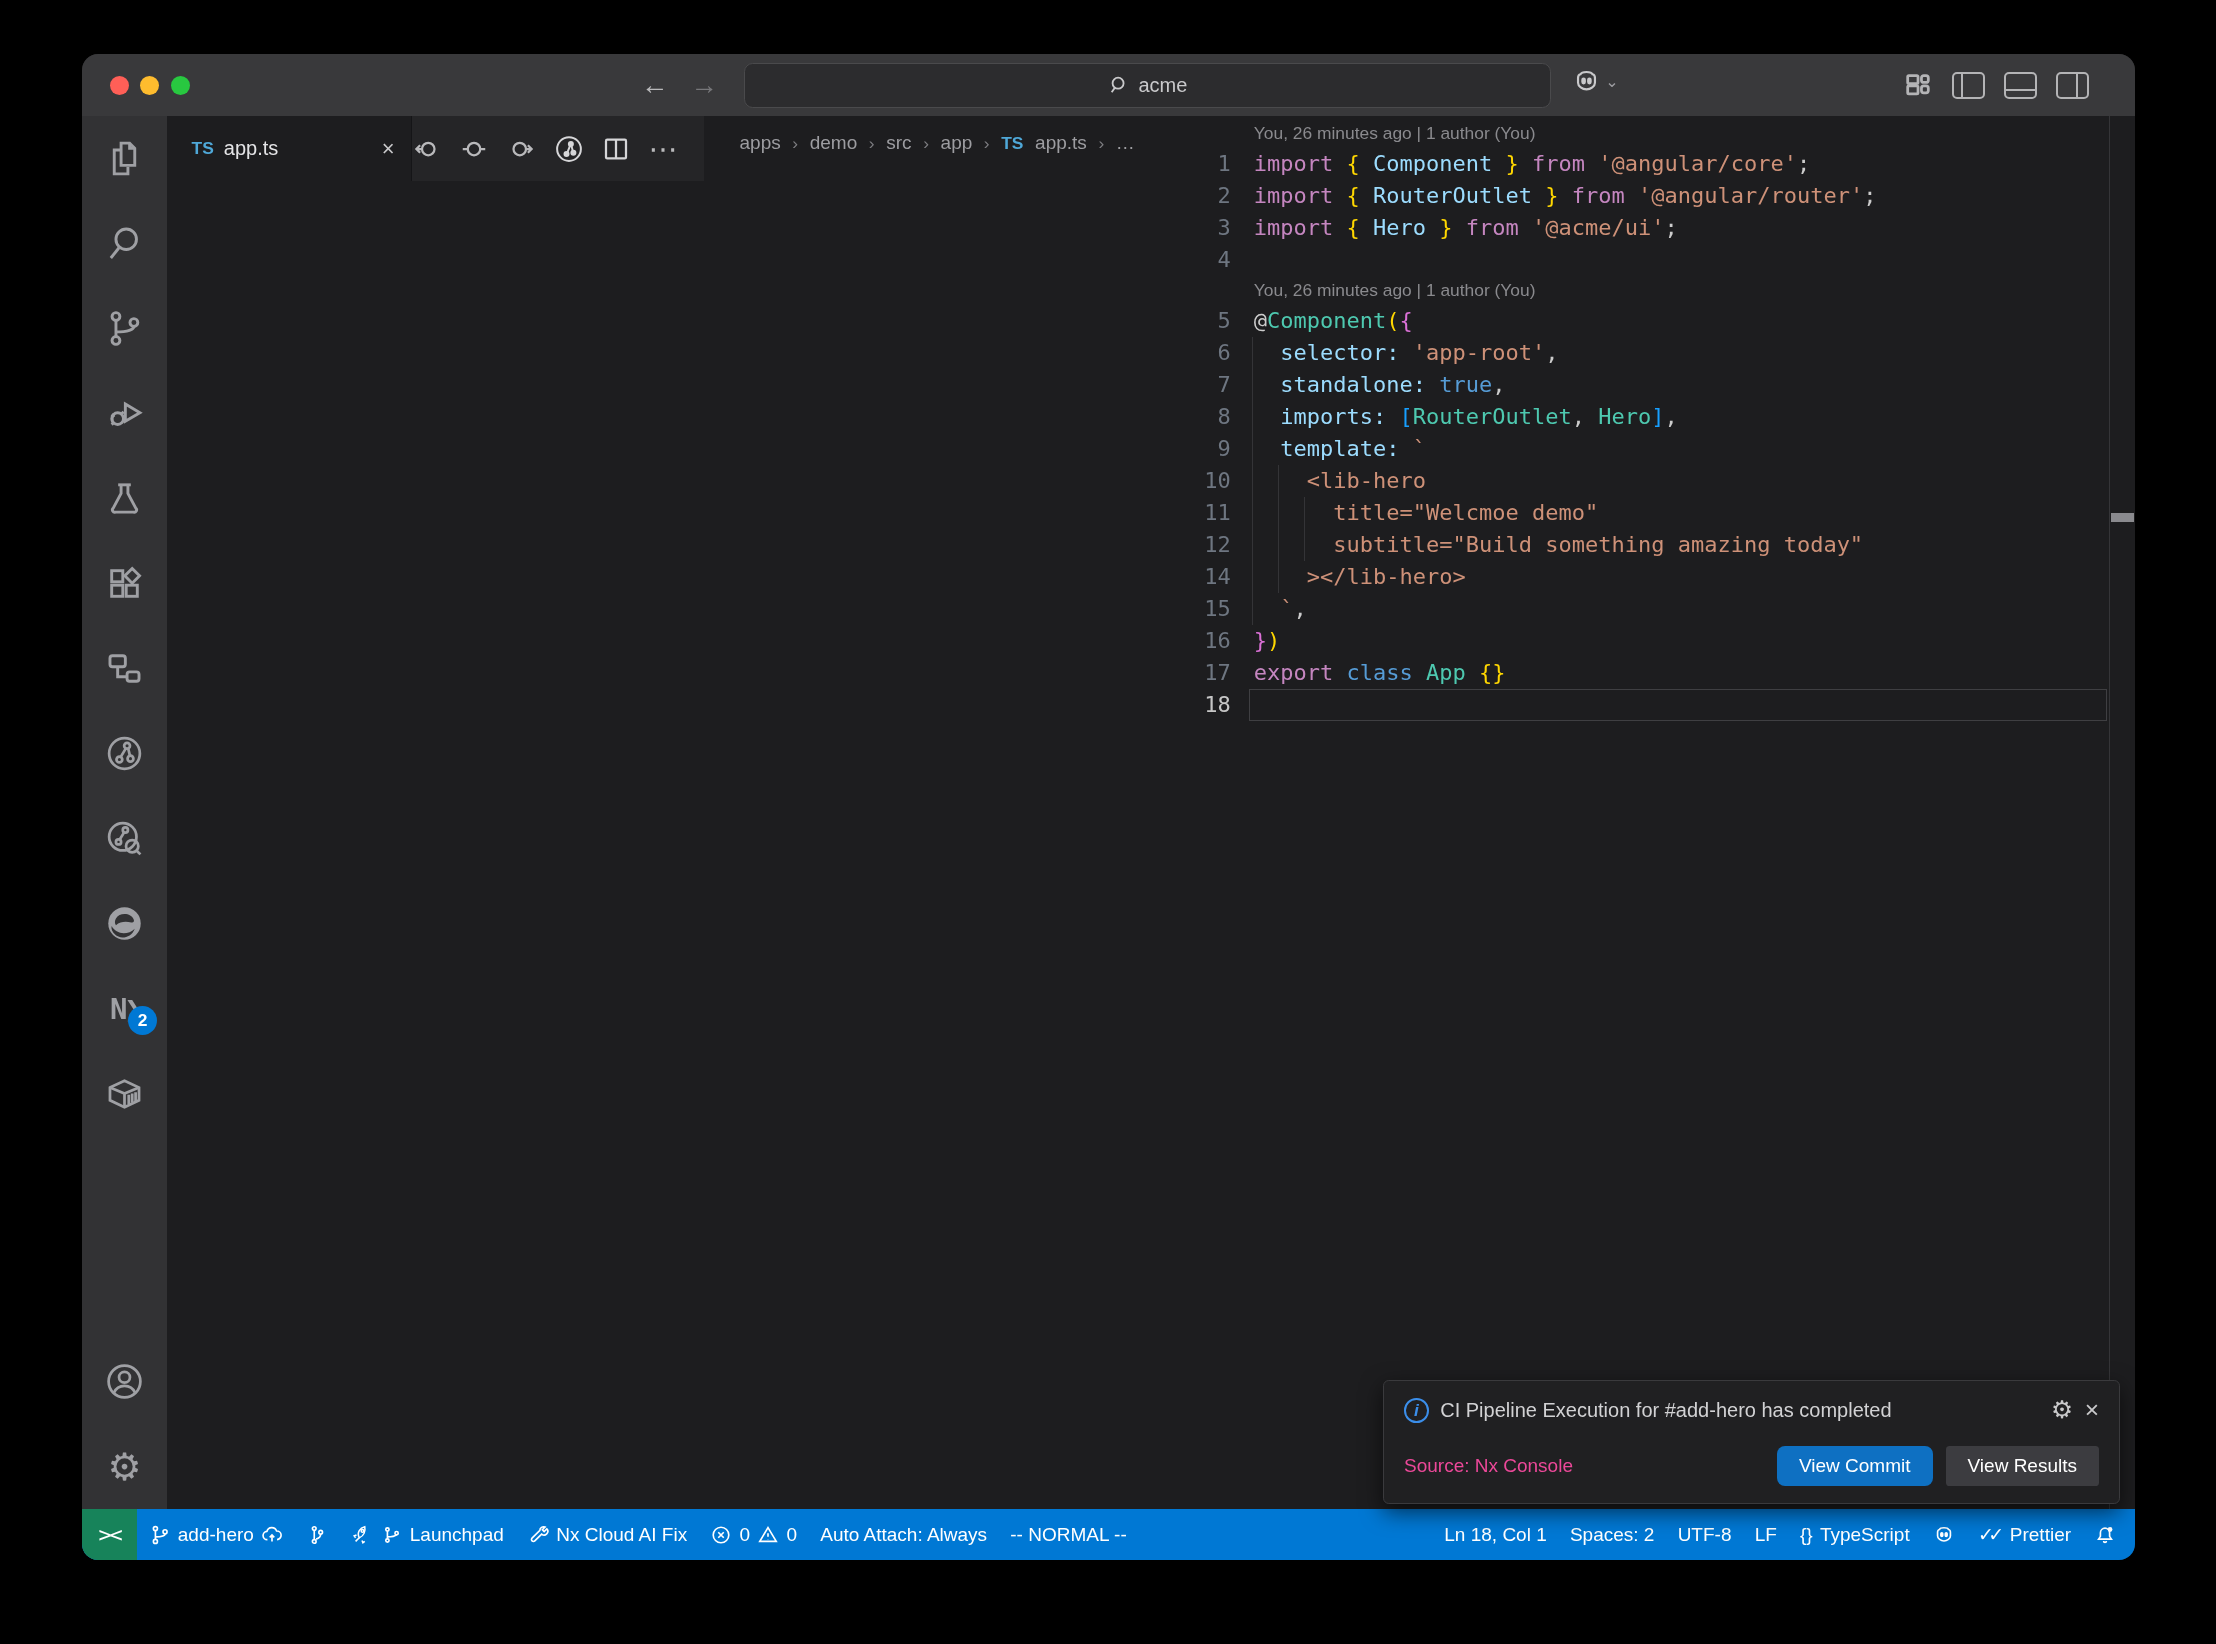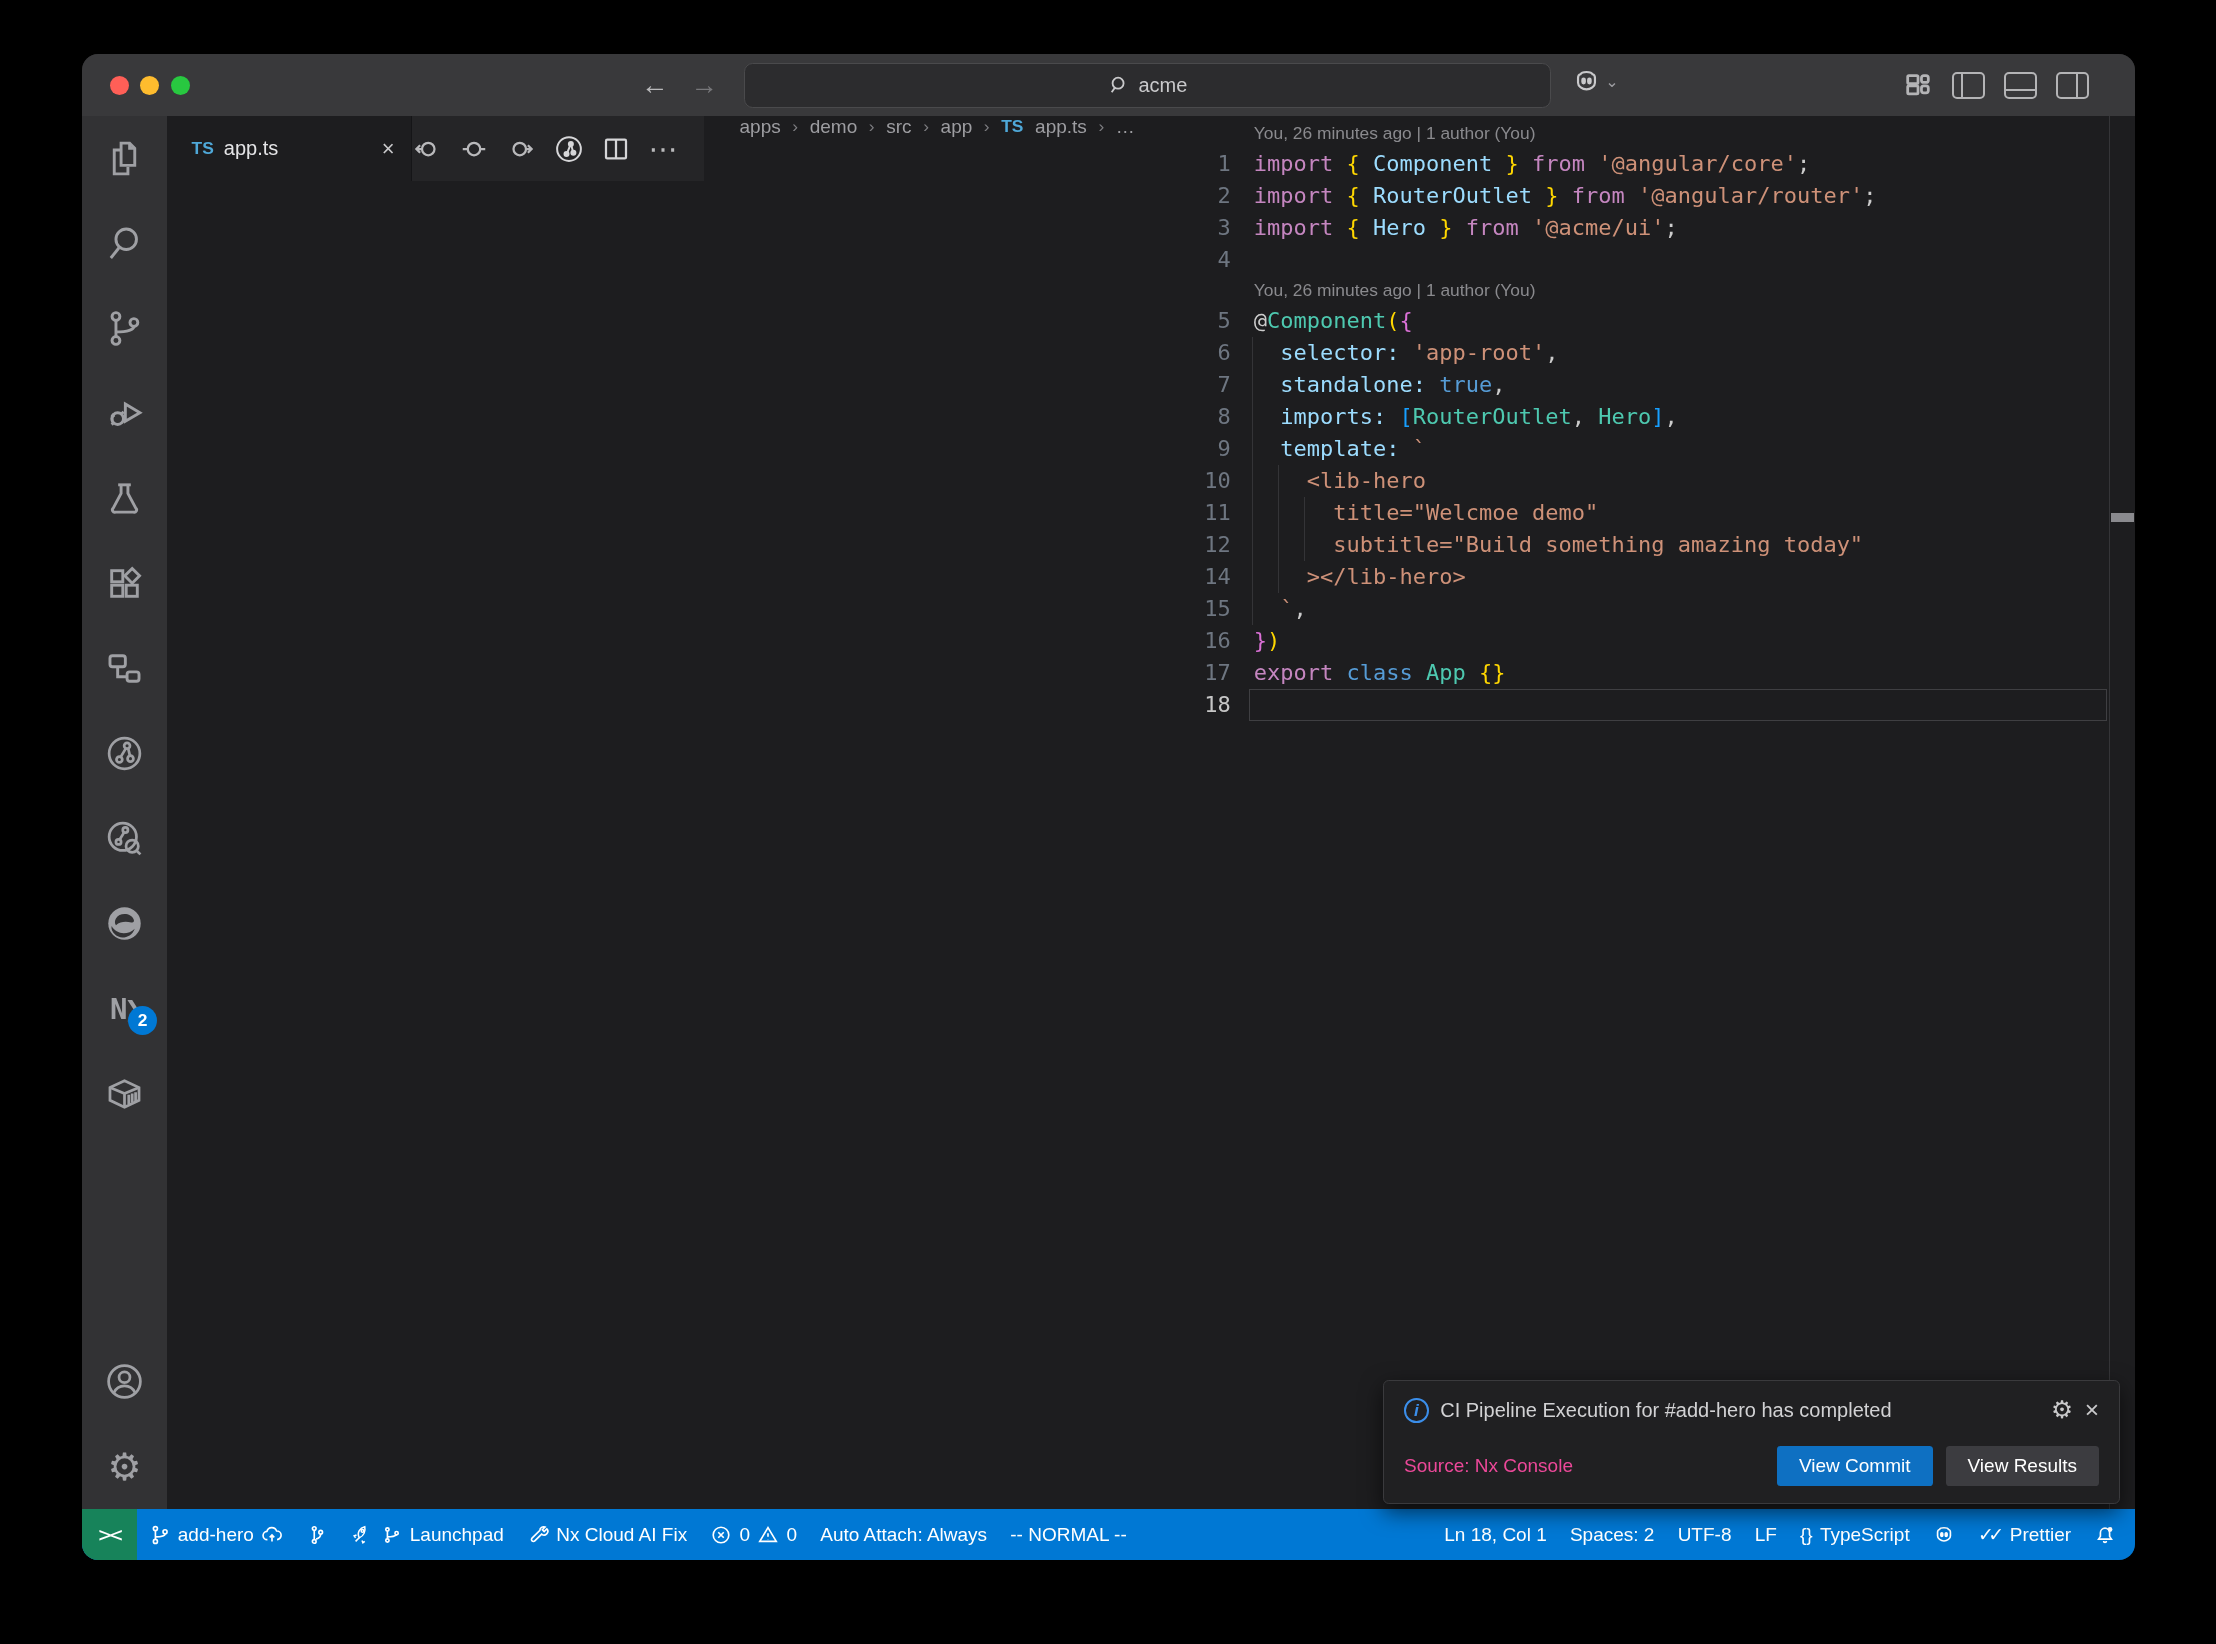--- a/index.html
+++ b/index.html
@@ -37,21 +37,21 @@
   
   .editorcol{flex:1;display:flex;flex-direction:row;min-width:0;}
   .tabstrip{height:65px;background:#252527;display:flex;align-items:stretch;position:relative;}
   .tab{width:203px;background:#1d1d1f;display:flex;align-items:center;padding:0 16px 0 24.6px;gap:10px;
     color:#e4e4e6;font-size:20px;border-right:1.4px solid #151517;}
   .ts-badge{color:#4fa8d8;font-weight:bold;font-size:17.4px;font-family:"Liberation Sans",sans-serif;}
   .tabclose{margin-left:auto;color:#c9c9cb;font-size:22px;}
   .editor-actions{margin-left:auto;display:flex;align-items:center;gap:17.4px;padding-right:24.6px;color:#b9b9bb;}
   .editor-actions svg{width:30px;height:30px;}
   .ellipsis{font-size:29px;color:#b9b9bb;letter-spacing:1.4px;}
-  .breadcrumbs{height:38px;background:#1d1d1f;display:flex;align-items:flex-start;gap:11.6px;
+  .breadcrumbs{height:38px;background:#1d1d1f;display:flex;align-items:flex-end;gap:11.6px;
     padding-left:36px;color:#9d9da1;font-size:19px;}
   .bc-sep{color:#7d7d81;font-size:17.4px;}
   
   .codearea{position:relative;flex:1;background:#1d1d1f;overflow:hidden;
     font-family:"DejaVu Sans Mono",monospace;font-size:22px;}
   .rows{position:absolute;left:0;top:3px;right:25px;}
   .codelens{height:29px;line-height:29px;padding-left:119px;color:#8a8a8e;
     font-family:"Liberation Sans",sans-serif;font-size:17.4px;}
   .code-line{height:32px;line-height:32px;position:relative;white-space:pre;}
   .lnum{position:absolute;left:0;width:96px;text-align:right;color:#6e7681;}
@@ -78,21 +78,21 @@
   .toast-top{display:flex;align-items:center;gap:11.6px;color:#d2d2d4;font-size:20px;}
   .info-ic{width:24.6px;height:24.6px;border:2.2px solid #3b8eea;border-radius:50%;color:#3b8eea;
     display:flex;align-items:center;justify-content:center;font-size:17.4px;font-style:italic;font-weight:bold;flex:0 0 24.6px;box-sizing:border-box;}
   .toast-top .grow{flex:1}
   .toast-gear{color:#c9c9cb;font-size:24.6px;line-height:1;}
   .toast-x{color:#c9c9cb;font-size:24.6px;line-height:1;}
   .toast-bottom{display:flex;align-items:center;}
   .src{color:#ec4899;font-size:19px;}
   .btns{margin-left:auto;display:flex;gap:13px;}
   .btn{font-size:19px;color:#fff;padding:8.7px 22px;border-radius:3.6px;}
-  .btn.primary{background:#0e70c2;}
+  .btn.primary{background:#0e70c2;border-radius:8px;}
   .btn.secondary{background:#3c3c40;}
 </style>
 </head>
 <body>
 
 <div class="window">
 
   <div class="titlebar">
     <div class="traffic">
       <div class="dot red"></div>

